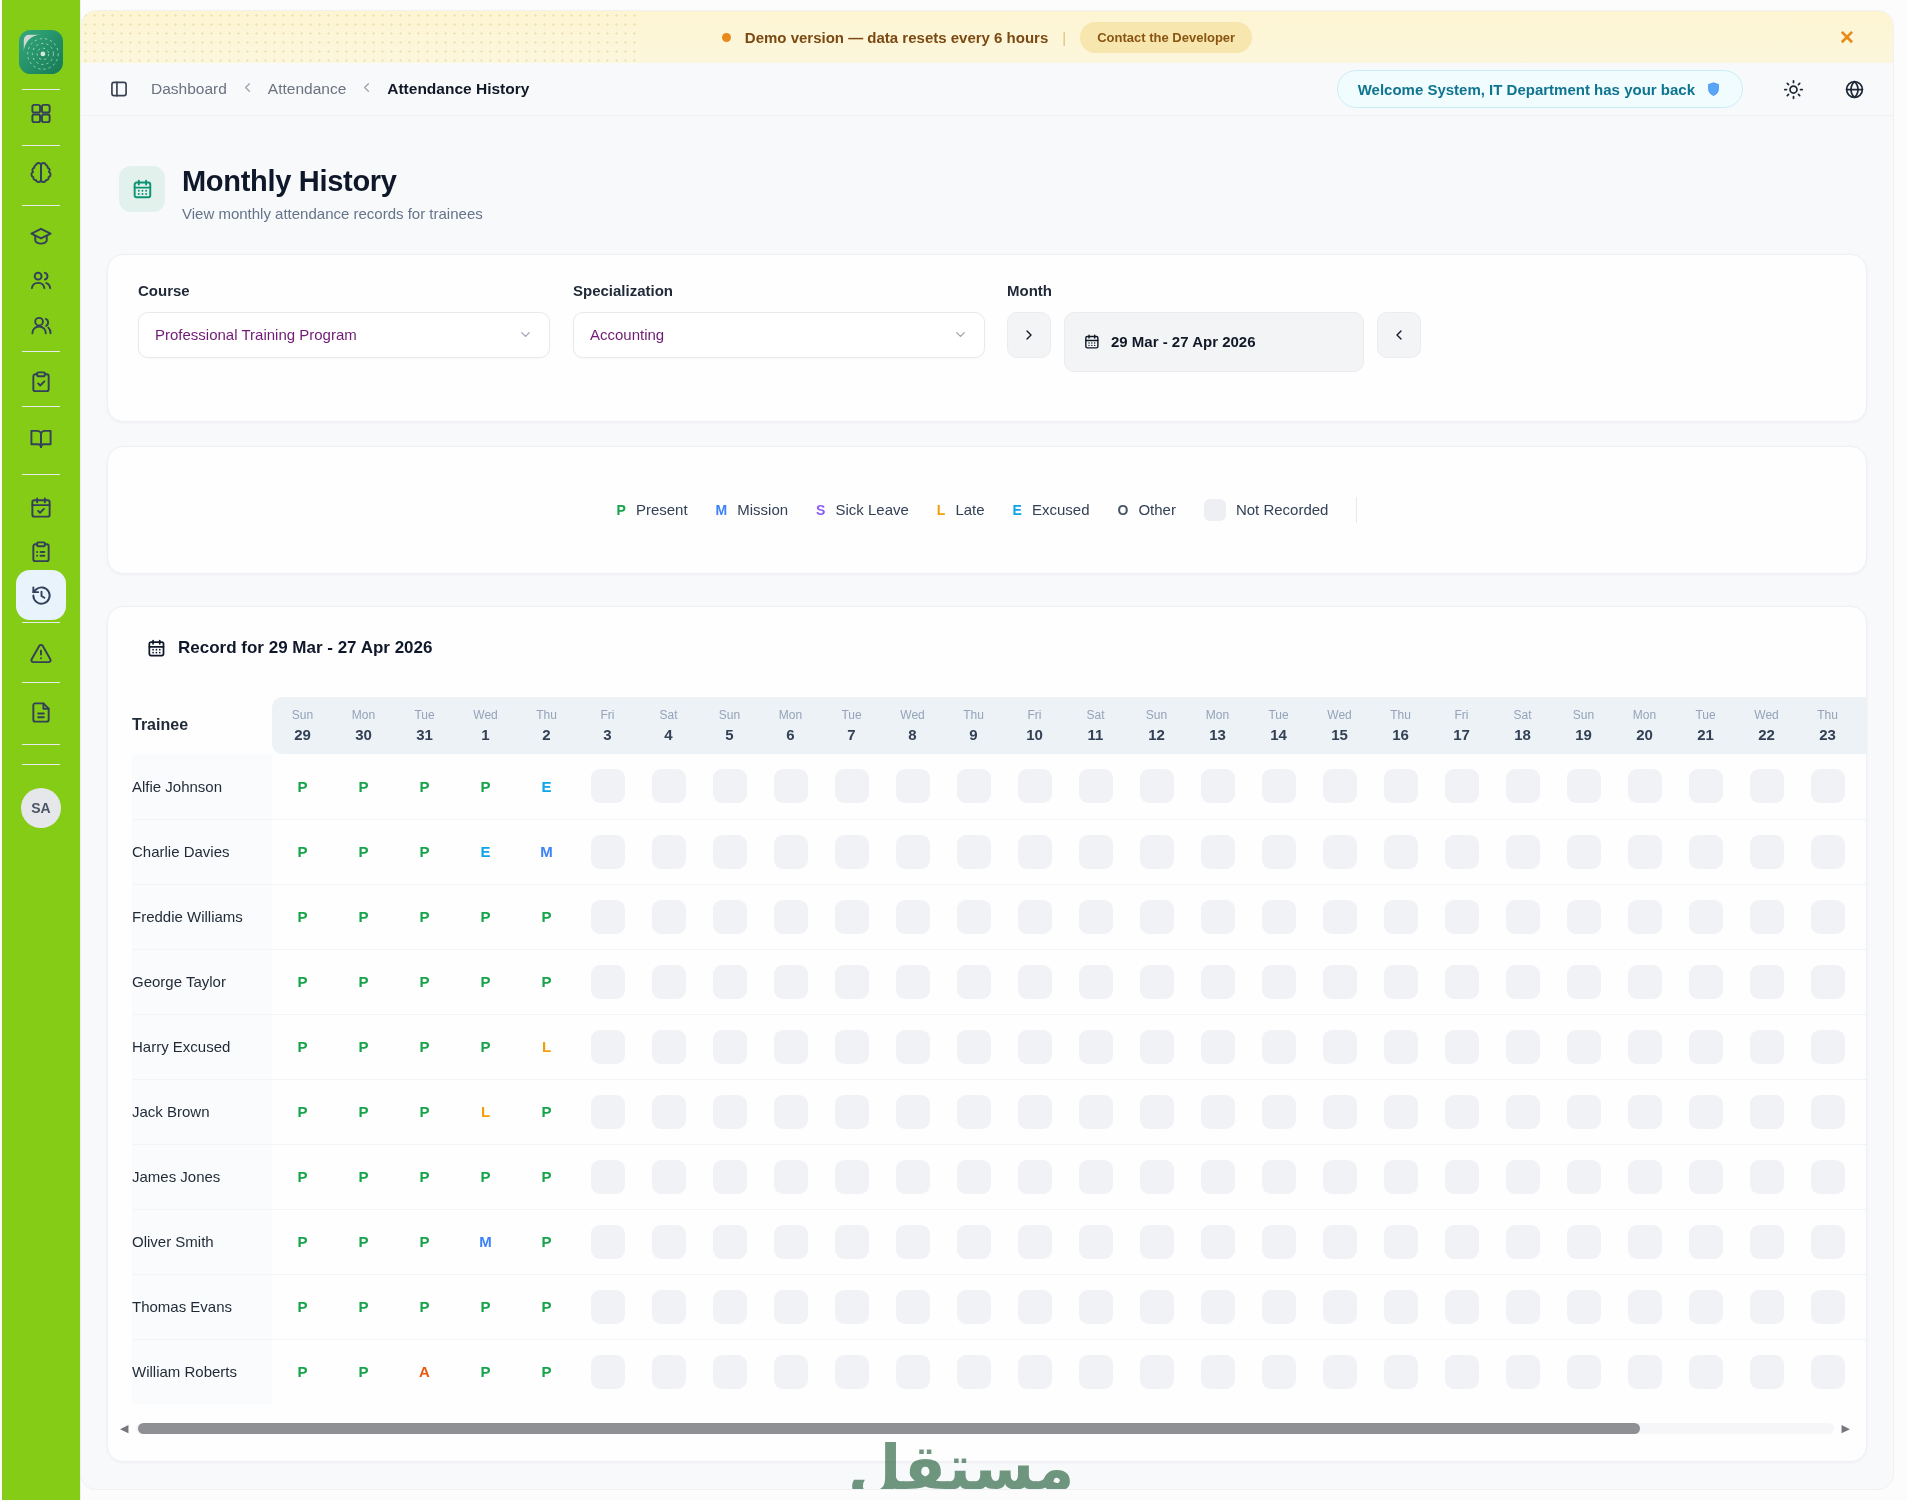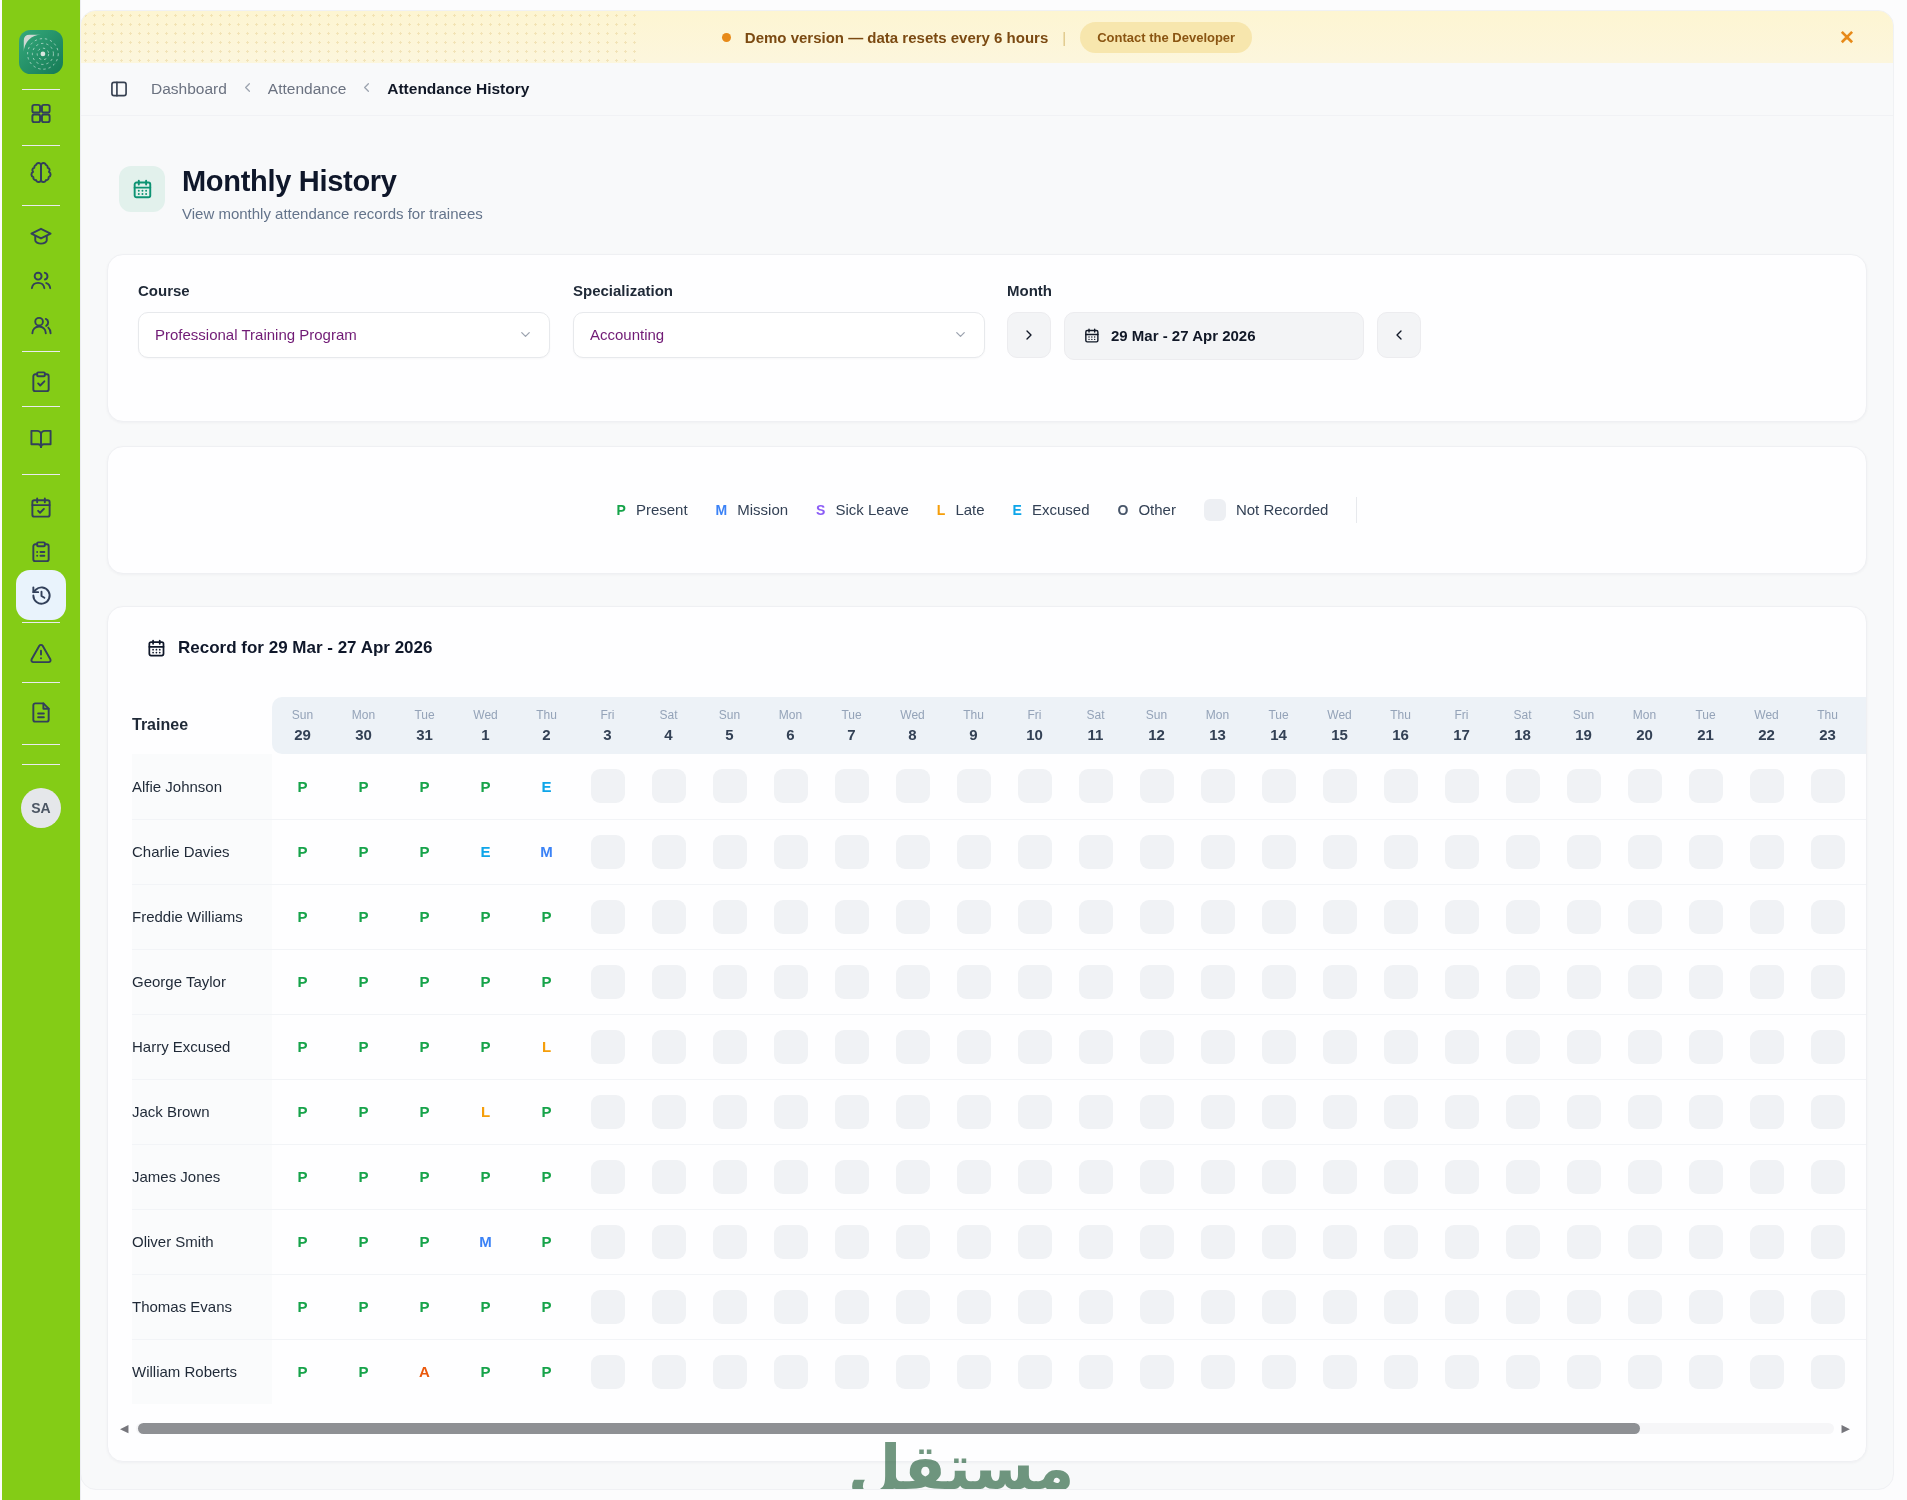--- a/index.html
+++ b/index.html
@@ -56,21 +56,21 @@
   
   .filters-card { margin-top:32px; height:168px; padding:27px 30px; }
   .filter-row { display:flex; }
   .fg { display:flex; flex-direction:column; }
   .fg1 { margin-right:23px; } .fg2 { margin-right:22px; }
   .fg-label { font-size:15px; font-weight:600; color:#1f2937; margin-bottom:13px; }
   .select { width:412px; height:46px; border:1px solid #e7e9ec; border-radius:10px; background:#fff; display:flex; align-items:center; justify-content:space-between; padding:0 16px; font-size:15px; color:#701a75; box-shadow:0 1px 2px rgba(16,24,40,.03); }
   .select .chev { color:#9ca3af; }
   .month-row { display:flex; gap:13px; }
   .nav-btn { width:44px; height:46px; border-radius:10px; background:#f3f4f6; border:1px solid #ececef; display:flex; align-items:center; justify-content:center; color:#111827; }
-  .date-btn { height:48px; width:300px; padding:0 18px; border-radius:10px; background:#f3f4f6; border:1px solid #ececef; display:flex; align-items:center; gap:11px; font-size:15px; font-weight:600; color:#111827; }
+  .date-btn { height:60px; width:300px; padding:0 18px; border-radius:10px; background:#f3f4f6; border:1px solid #ececef; display:flex; align-items:center; gap:11px; font-size:15px; font-weight:600; color:#111827; }
 
   
   .legend-card { margin-top:24px; height:128px; display:flex; align-items:center; justify-content:center; }
   .legend-row { display:flex; align-items:center; gap:28px; }
   .leg-item { display:flex; align-items:center; gap:10px; }
   .leg-code { font-size:14px; font-weight:700; }
   .leg-label { font-size:15px; color:#334155; }
   .leg-sq { width:22px; height:22px; border-radius:6px; background:#edeff3; display:inline-block; }
   .leg-div { width:1px; height:26px; background:#e7e9ed; display:inline-block; }
 
@@ -259,20 +259,41 @@
             </svg>
           </span>
         <span class="crumb-muted">Attendance</span>
         <span class="crumb-sep">
             <svg class="icon" width="15" height="15" viewBox="0 0 24 24">
               <path d="m15 6-6 6 6 6"></path>
             </svg>
           </span>
         <span class="crumb-current">Attendance History</span>
       </div>
+    </div>
+    <div class="appbar-right">
+      <div class="welcome-pill">
+        <span>Welcome System, IT Department has your back</span>
+        <svg width="17" height="17" viewBox="0 0 24 24">
+            <path d="M12 2.5 19 5v6c0 4.6-3 7.9-7 9.5-4-1.6-7-4.9-7-9.5V5z" fill="#58a6f8" stroke="#3b82f6" stroke-width="1"></path>
+          </svg>
+      </div>
+      <button class="iconbtn">
+        <svg class="icon" width="21" height="21" viewBox="0 0 24 24">
+            <circle cx="12" cy="12" r="4"></circle>
+            <path d="M12 2v2M12 20v2M4.93 4.93l1.41 1.41M17.66 17.66l1.41 1.41M2 12h2M20 12h2M6.34 17.66l-1.41 1.41M19.07 4.93l-1.41 1.41"></path>
+          </svg>
+      </button>
+      <button class="iconbtn">
+        <svg class="icon" width="21" height="21" viewBox="0 0 24 24">
+            <circle cx="12" cy="12" r="9"></circle>
+            <path d="M3 12h18"></path>
+            <path d="M12 3c2.5 2.3 4 5.6 4 9s-1.5 6.7-4 9c-2.5-2.3-4-5.6-4-9s1.5-6.7 4-9z"></path>
+          </svg>
+      </button>
     </div>
   </div>
 
   <div class="page-head">
     <div class="ph-icon">
       <svg class="icon" width="22" height="22" viewBox="0 0 24 24" style="stroke-width:2.1">
           <rect x="4" y="5" width="17" height="16" rx="2"></rect>
           <path d="M8.5 3v4M16.5 3v4M4 10.5h17"></path>
           <path d="M8.5 14h.01M12.5 14h.01M16.5 14h.01M8.5 17.5h.01M12.5 17.5h.01M16.5 17.5h.01"></path>
         </svg>

